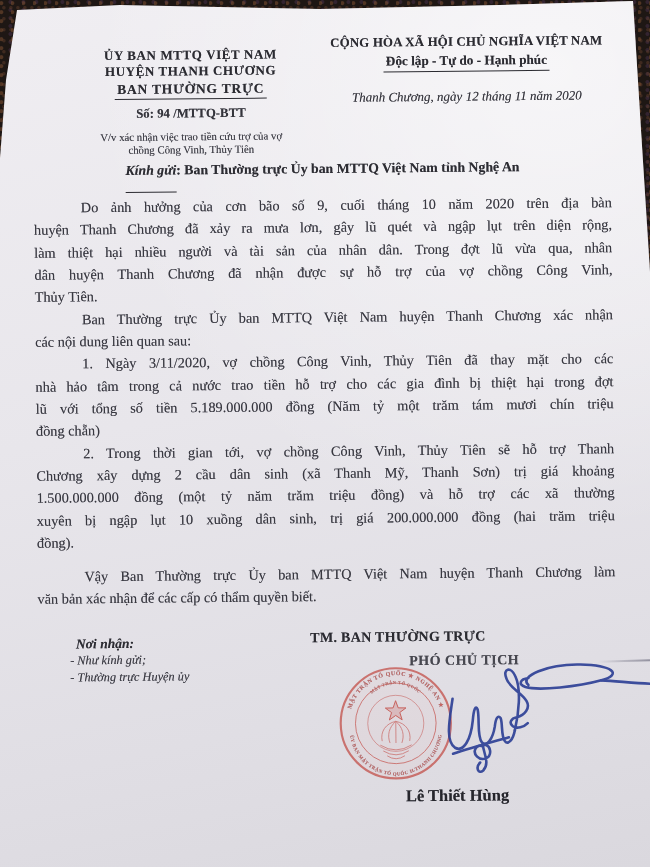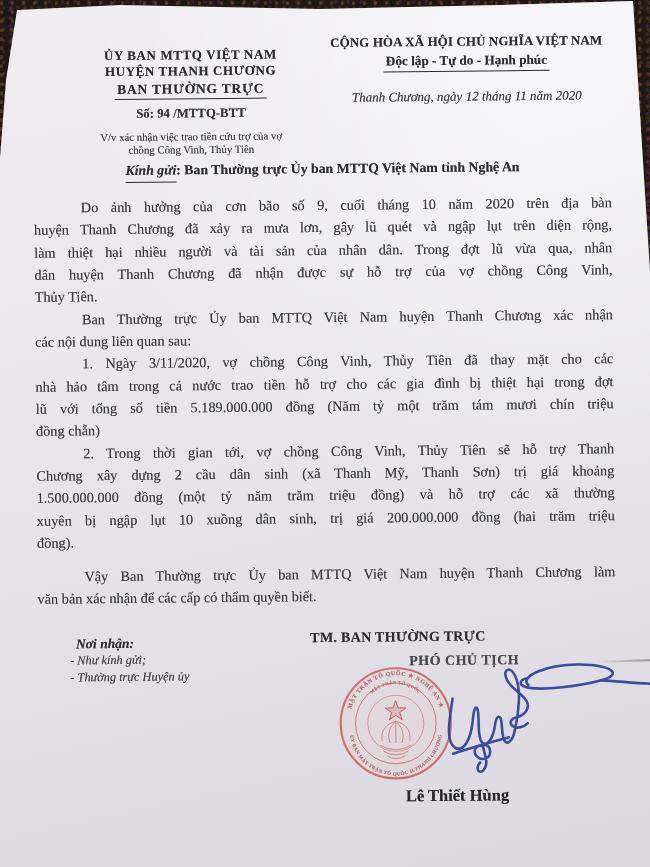--- a/index.html
+++ b/index.html
@@ -36,21 +36,21 @@
   .hleft .num{font-size:12.8px;font-weight:bold;margin-top:7px;color:#34343b;}
   .hleft .subj{font-size:10.8px;line-height:13px;margin-top:9px;color:#3b3b43;}
   .hright{left:303px;top:36px;width:334px;text-align:center;}
   .hright .country{font-size:12.8px;font-weight:bold;letter-spacing:.2px;color:#2b2b31;}
   .hright .motto{display:inline-block;font-size:13.2px;font-weight:bold;
     border-bottom:1.4px solid #2b2b31;padding:0 2px 2px;margin-top:3px;color:#2b2b31;}
   .hright .dateline{font-size:13px;font-style:italic;margin-top:17px;color:#34343b;}
 
   
   .recipient{left:36px;top:161px;width:578px;text-align:center;font-size:13.8px;font-weight:bold;color:#2c2c32;}
-  .recipient .kg{font-style:italic;border-bottom:1.3px solid #2c2c32;padding-bottom:4px;}
+  .recipient .kg{font-style:italic;border-bottom:1.3px solid #2c2c32;padding-bottom:14px;}
 
   
   .body{left:36px;top:194px;width:578px;font-size:14.3px;line-height:22.35px;color:#383840;}
   .para{margin:0;}
   .para.gap{margin-top:11px;}
   .para > .line{text-align:justify;text-align-last:justify;}
   .para > .line:last-child{text-align-last:left;}
   .para > .line:first-child{text-indent:47px;}
   .para > .line:only-child{text-align-last:left;}
 

